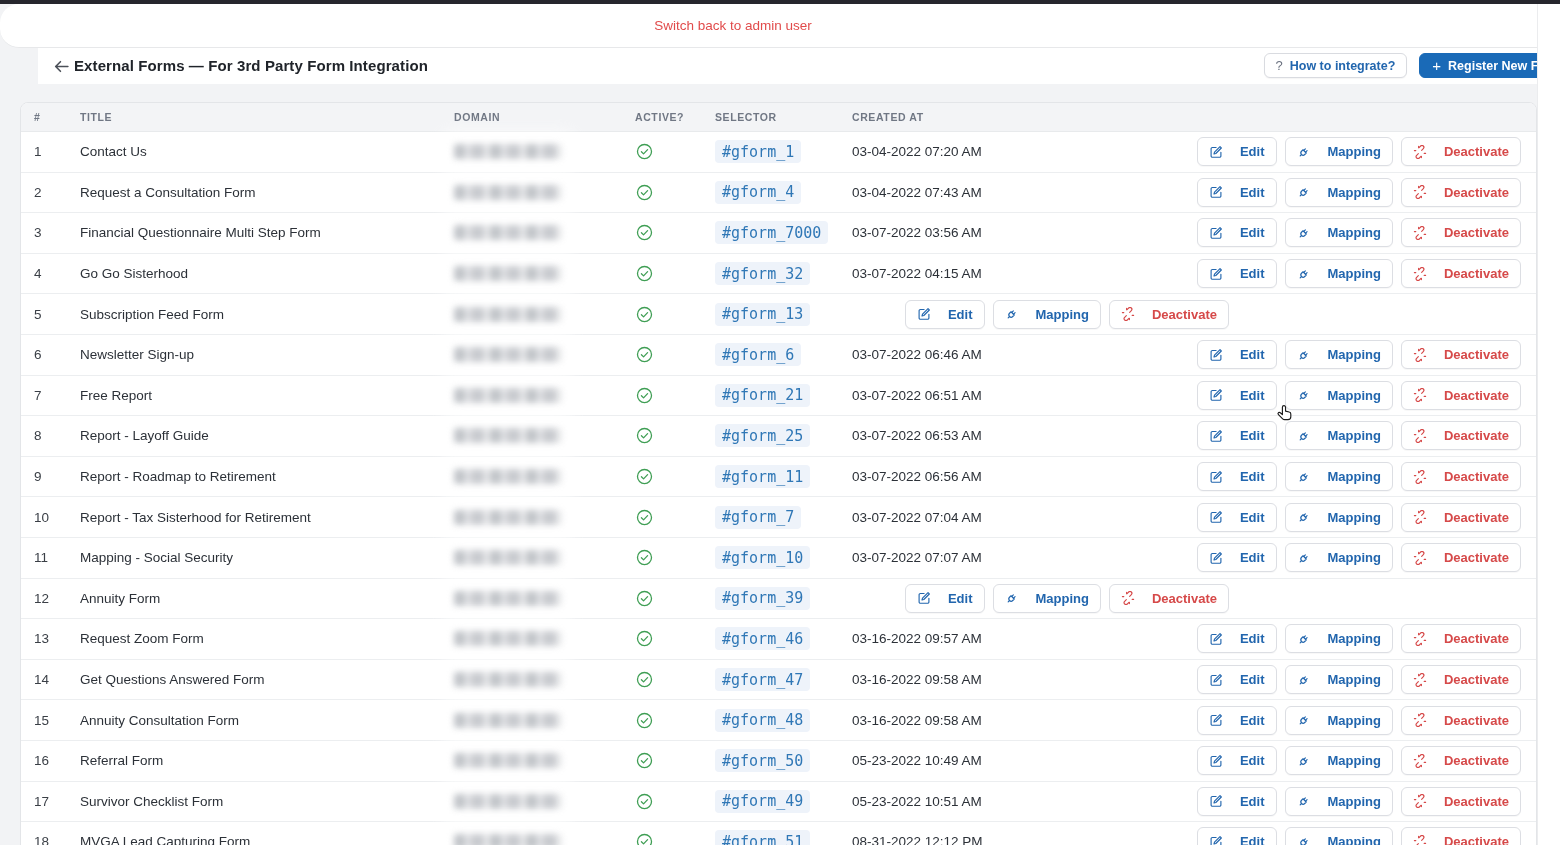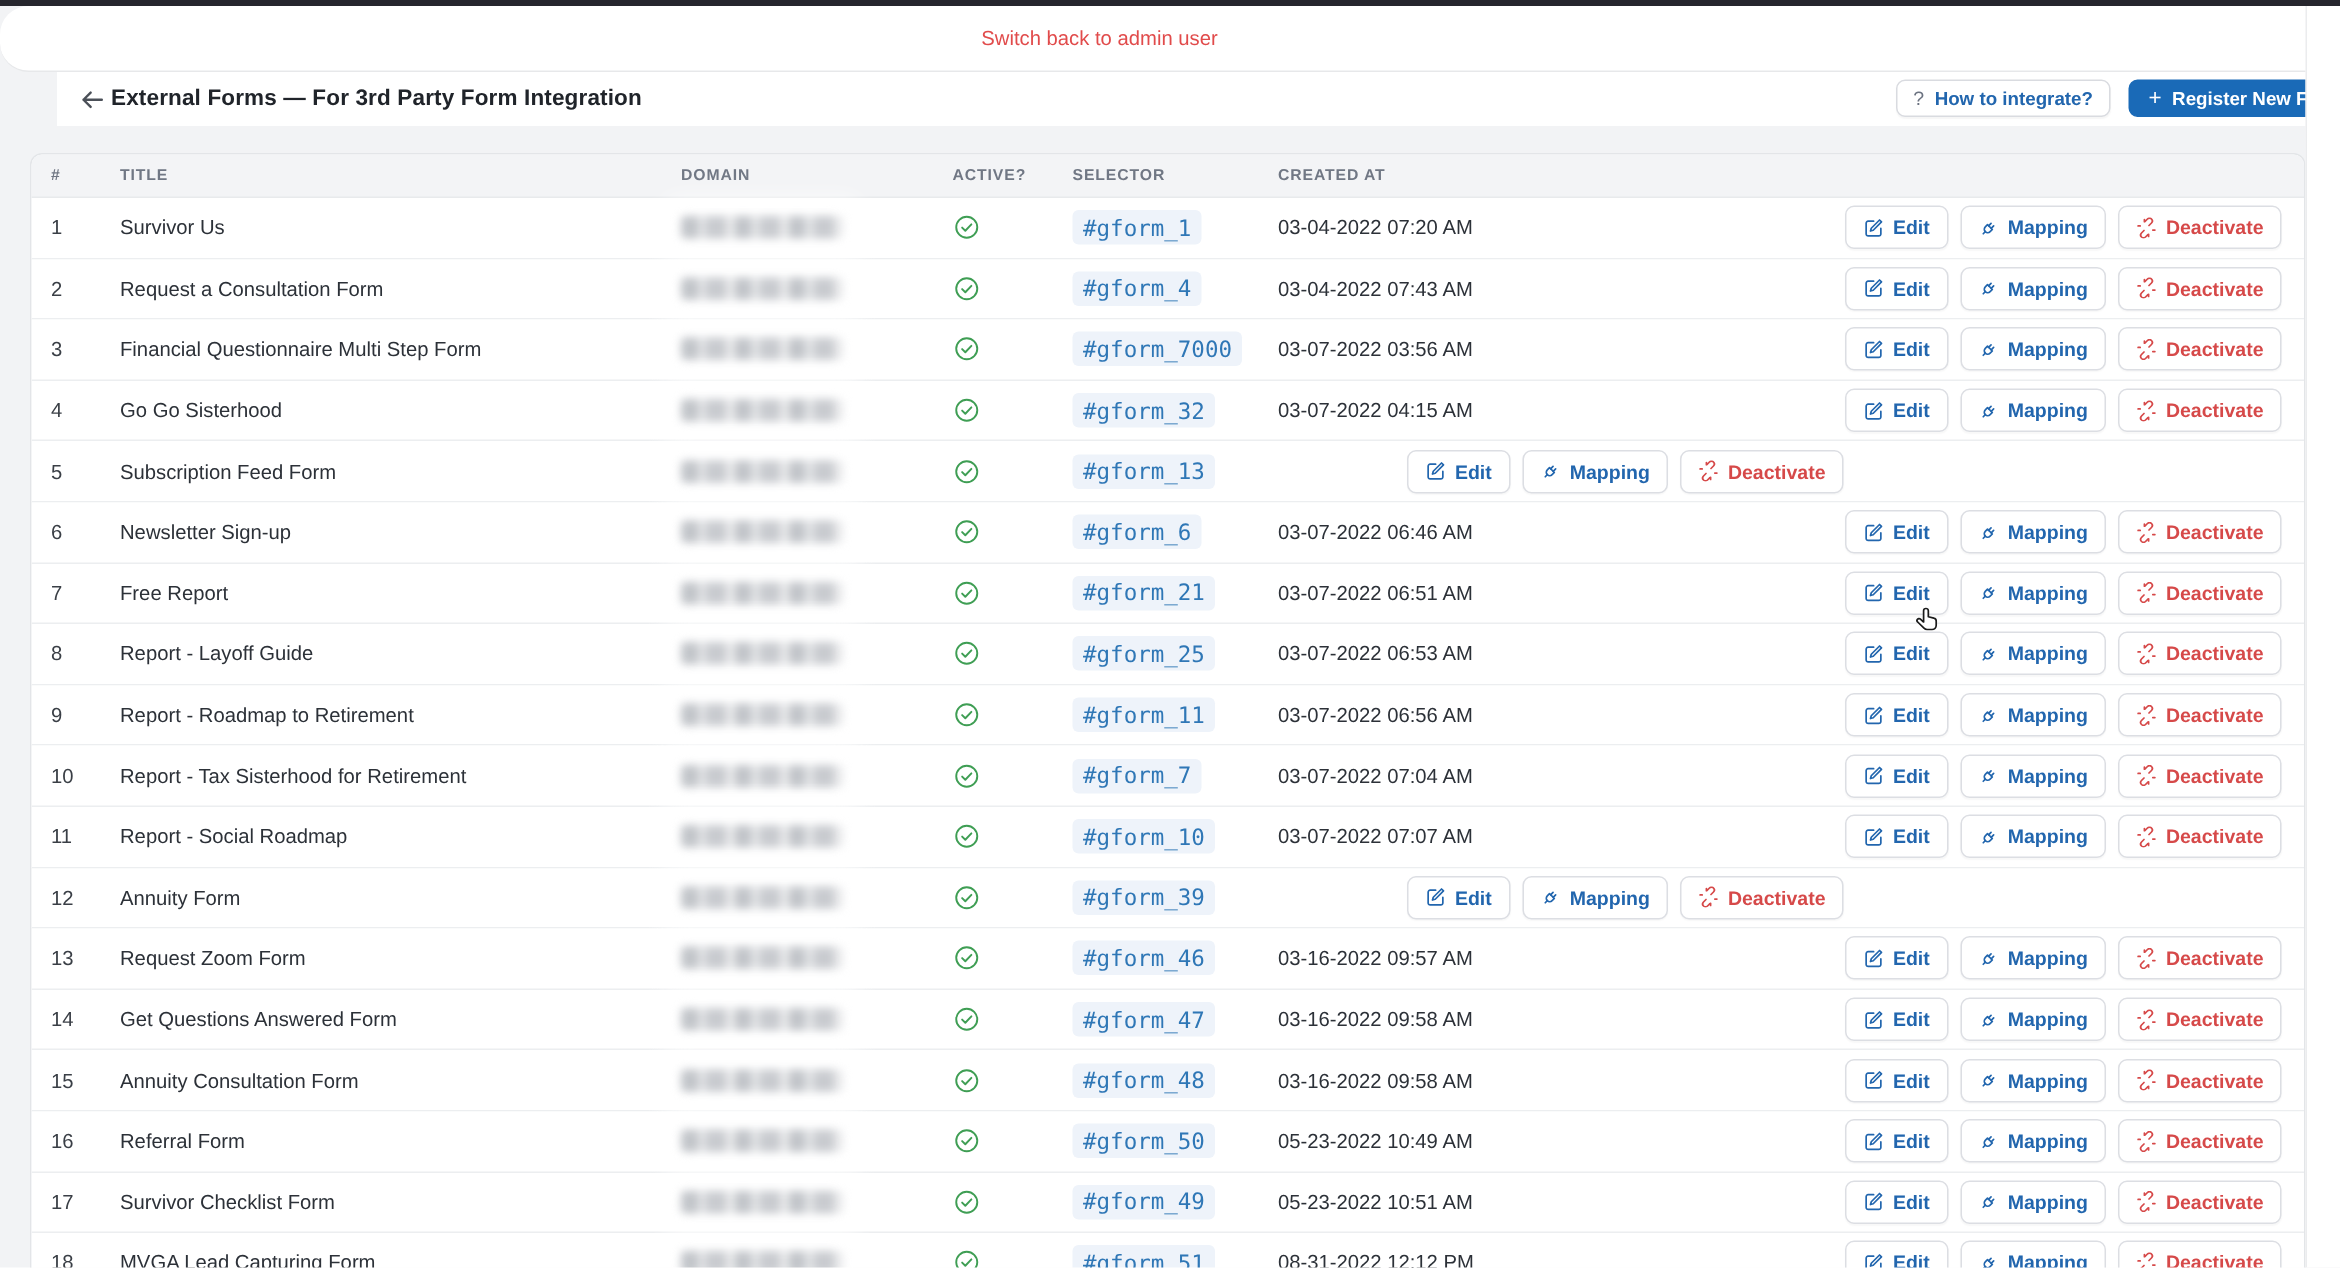--- a/index.html
+++ b/index.html
@@ -72,21 +72,21 @@
   .cell-active { display:flex; }
   .check-circle { width:17px; height:17px; margin-left:1px; }
   .selector-chip {
     display:inline-block; font-family:"DejaVu Sans Mono", monospace;
     font-size:15px; color:var(--selector-blue,#2f77b6);
     background:#eef3fa; border-radius:4px; padding:2.5px 7px; line-height:1.2;
   }
   .cell-created { color:#2c3138; }
   .cell-actions { display:flex; gap:8px; justify-content:flex-end; }
   .act-btn {
-    height:29px; display:flex; align-items:center; gap:6px; padding:0 11px;
+    height:29px; display:flex; align-items:center; gap:17px; padding:0 11px;
     background:#fff; border:1px solid #dcdee3; border-radius:6px; cursor:pointer;
     font-size:13px; font-weight:600; box-shadow:0 1px 1px rgba(0,0,0,.03); white-space:nowrap;
   }
   .act-btn.blue { color:var(--accent-blue,#2266ae); }
   .act-btn.red  { color:var(--danger-btn,#d64949); }
   .act-btn svg { flex:0 0 auto; }
 
   .scroll-gutter {
     position:absolute; top:4px; right:0; width:23px; height:841px;
     background:#ffffff; border-left:1px solid #ebecee;
@@ -127,21 +127,21 @@
     <span>TITLE</span>
     <span>DOMAIN</span>
     <span>ACTIVE?</span>
     <span>SELECTOR</span>
     <span>CREATED AT</span>
     <span></span>
   </div>
   <div id="rows-host">
   <div class="grid-row trow">
     <span class="cell-num">1</span>
-    <span class="cell-title">Survivor Us</span>
+    <span class="cell-title">Contact Us</span>
     <span class="cell-domain">
           <span class="blur-blob"></span>
         </span>
     <span class="cell-active">
       <svg class="check-circle" viewBox="0 0 16 16">
         <circle cx="8" cy="8" r="6.6" fill="none" stroke="#3f9e54" stroke-width="1.2"></circle>
         <path d="M5.1 8.2l2 2 3.8-4" fill="none" stroke="#3f9e54" stroke-width="1.2" stroke-linecap="round" stroke-linejoin="round"></path>
       </svg>
     </span>
     <span><span class="selector-chip">#gform_1</span></span>
@@ -546,21 +546,21 @@
           <path d="M6.1 9.9l-1.9 1.9a2.15 2.15 0 0 0 3.05 3.05L9.1 13"></path>
           <path d="M3.2 6.4H1.6M6.4 3.2V1.6M12.8 9.6h1.6M9.6 12.8v1.6"></path>
         </svg>
         <span>Deactivate</span>
       </button>
     </span>
   </div>
 
   <div class="grid-row trow">
     <span class="cell-num">11</span>
-    <span class="cell-title">Report - Social Roadmap</span>
+    <span class="cell-title">Mapping - Social Security</span>
     <span class="cell-domain">
           <span class="blur-blob"></span>
         </span>
     <span class="cell-active">
       <svg class="check-circle" viewBox="0 0 16 16">
         <circle cx="8" cy="8" r="6.6" fill="none" stroke="#3f9e54" stroke-width="1.2"></circle>
         <path d="M5.1 8.2l2 2 3.8-4" fill="none" stroke="#3f9e54" stroke-width="1.2" stroke-linecap="round" stroke-linejoin="round"></path>
       </svg>
     </span>
     <span><span class="selector-chip">#gform_10</span></span>

